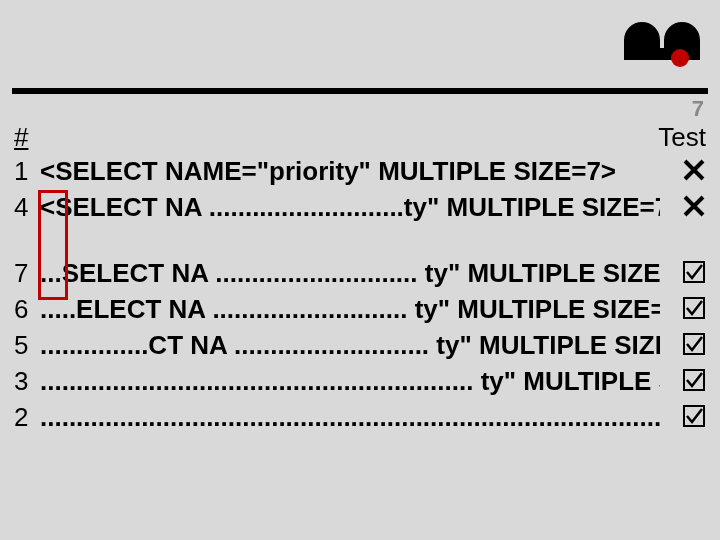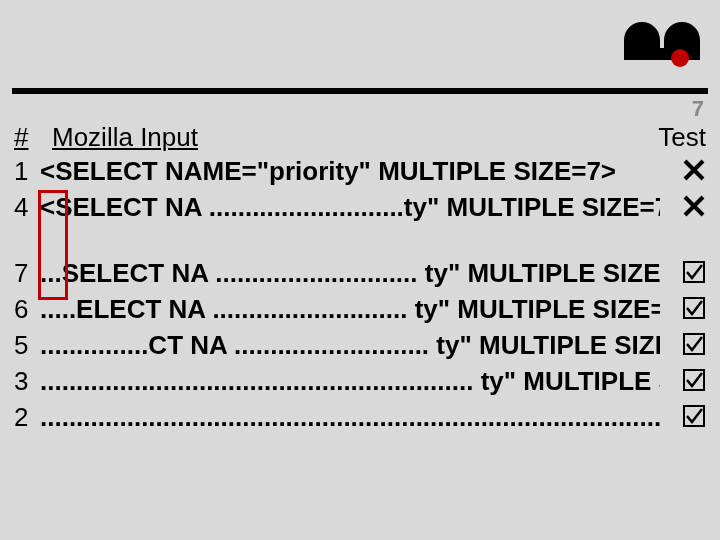--- a/index.html
+++ b/index.html
@@ -130,21 +130,20 @@
   </div>
 
   <div class="hr"></div>
 
   <div class="page-num">7</div>
 
   <div class="content">
 
     <div class="hdr">
       <span class="h-num">#</span>
-      <span class="h-mid">Mozilla Input</span>
       <span class="h-test">Test</span>
     </div>
 
     <div class="row">
       <span class="r-num">1</span>
       <span class="r-text">&lt;SELECT NAME="priority" MULTIPLE SIZE=7&gt;</span>
       <span class="r-mark">
         <svg viewBox="0 0 24 24">
             <path d="M3 3 L21 21 M21 3 L3 21" stroke="#000" stroke-width="4" fill="none"></path>
           </svg>

